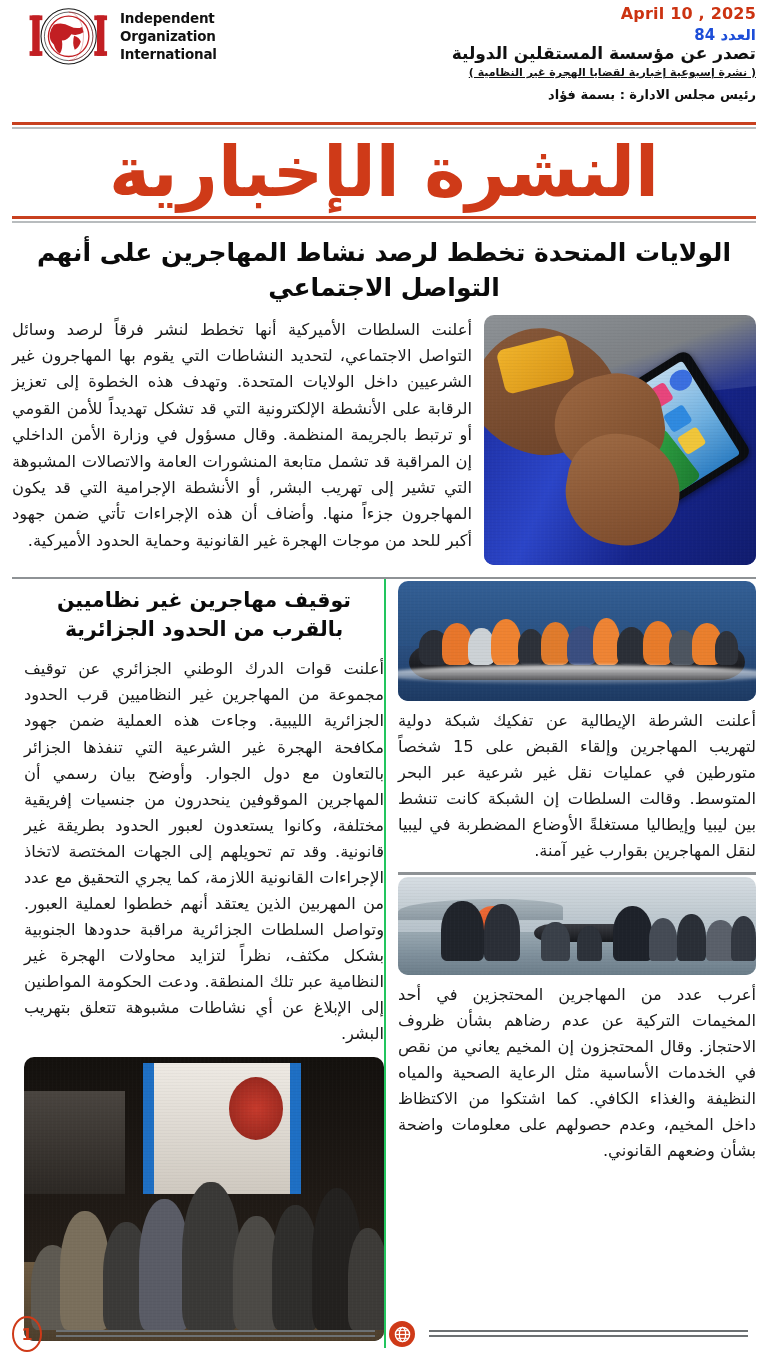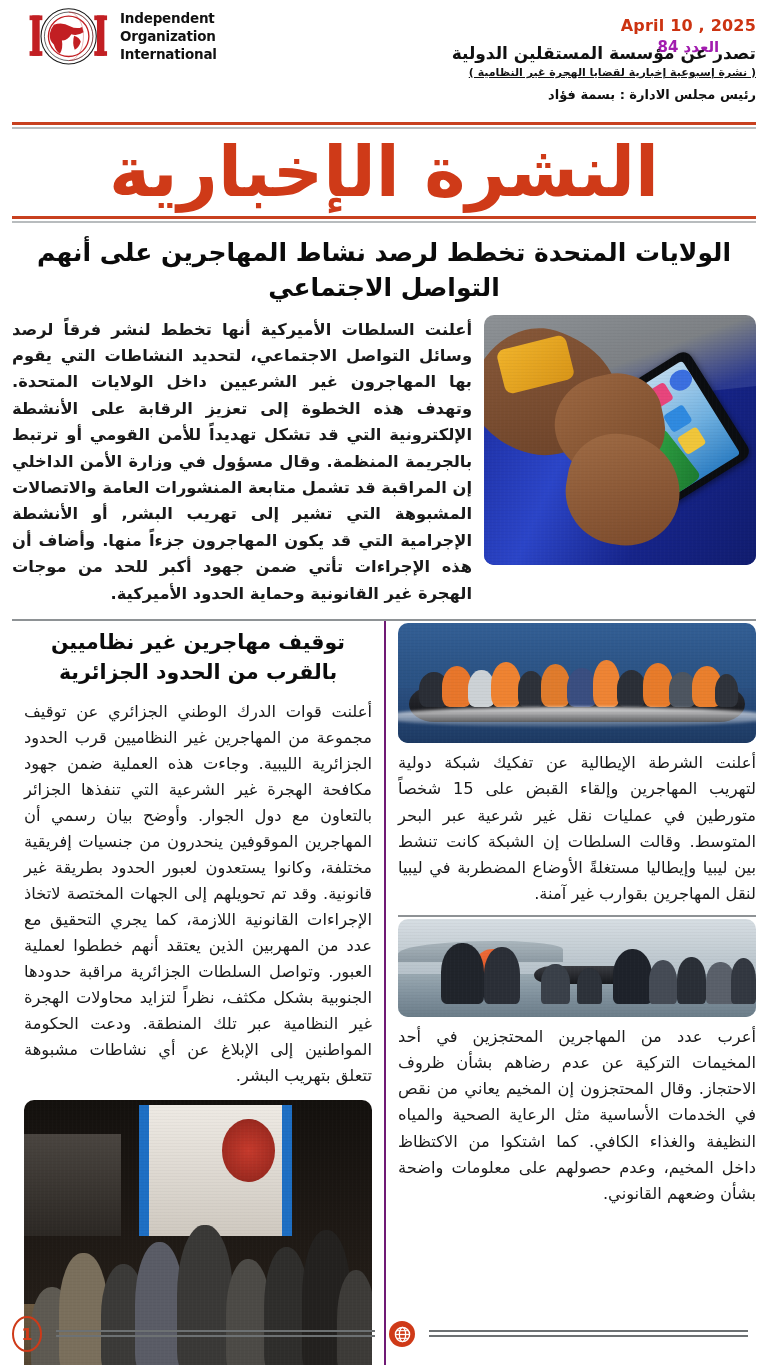--- a/index.html
+++ b/index.html
@@ -45,35 +45,35 @@
     font-family: "DejaVu Sans", sans-serif;
     font-weight: bold;
     font-size: 13.5px;
     line-height: 1.33;
     color: #111;
     letter-spacing: -0.2px;
   }
 
   .date-block {
     position: absolute;
-    top: 16px;
+    top: 4px;
     right: 0;
-    text-align: center;
+    text-align: right;
     direction: ltr;
   }
   .date-en {
     color: #cc3311;
     font-weight: bold;
     font-size: 16px;
     letter-spacing: 0.2px;
     font-family: "DejaVu Sans", sans-serif;
   }
   .issue-ar {
     direction: rtl;
-    color: #a21caf;
+    color: #1d4ed8;
     font-weight: bold;
     font-size: 15px;
     margin-top: 3px;
   }
 
   .pub-lines {
     position: absolute;
     top: 42px;
     right: 0;
     width: 560px;
@@ -133,33 +133,32 @@
     overflow: hidden;
     position: relative;
   }
   .lead-text {
     flex: 1 1 auto;
     font-size: 16.3px;
     line-height: 1.62;
     text-align: justify;
     color: #1a1a1a;
     padding-top: 2px;
-    font-weight: bold;
   }
 
   
   .rule-mid-top { height: 2.5px; background: #8e9295; margin: 4px 0 0; }
 
   .two-col {
     display: flex;
     flex-direction: row;
     position: relative;
   }
   .col-right { width: 370px; padding-right: 0; padding-left: 12px; }
-  .col-left  { width: 362px; padding-right: 12px; border-right: 2px solid #701a75; }
+  .col-left  { width: 362px; border-right: 2px solid #22c55e; }
 
   .sec-headline {
     font-size: 20.5px;
     font-weight: bold;
     line-height: 1.42;
     color: #0b0b0b;
     text-align: center;
     padding: 7px 2px 6px;
   }
   .sec-headline.left-head { text-align: center; }

